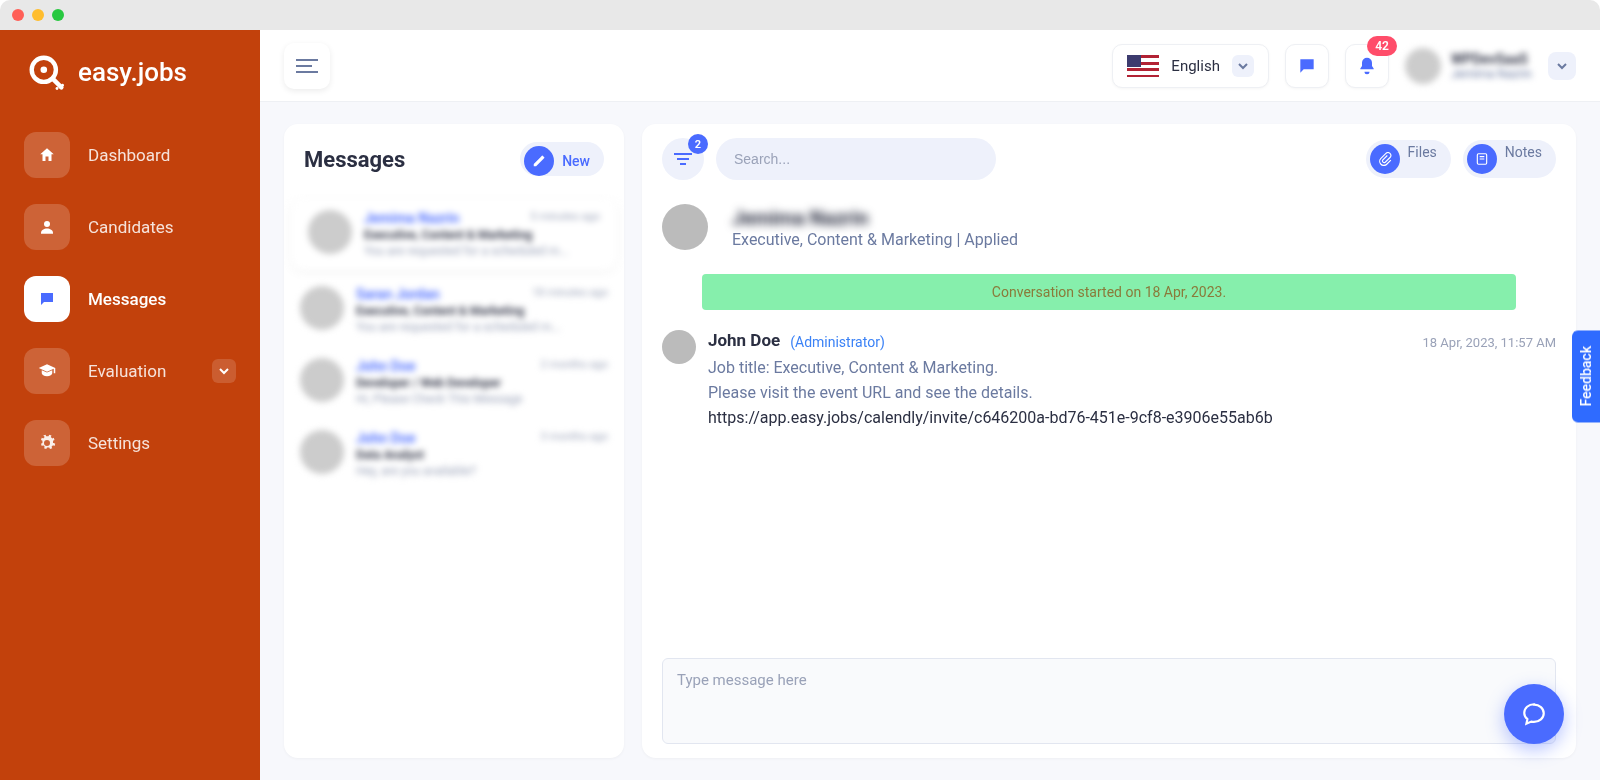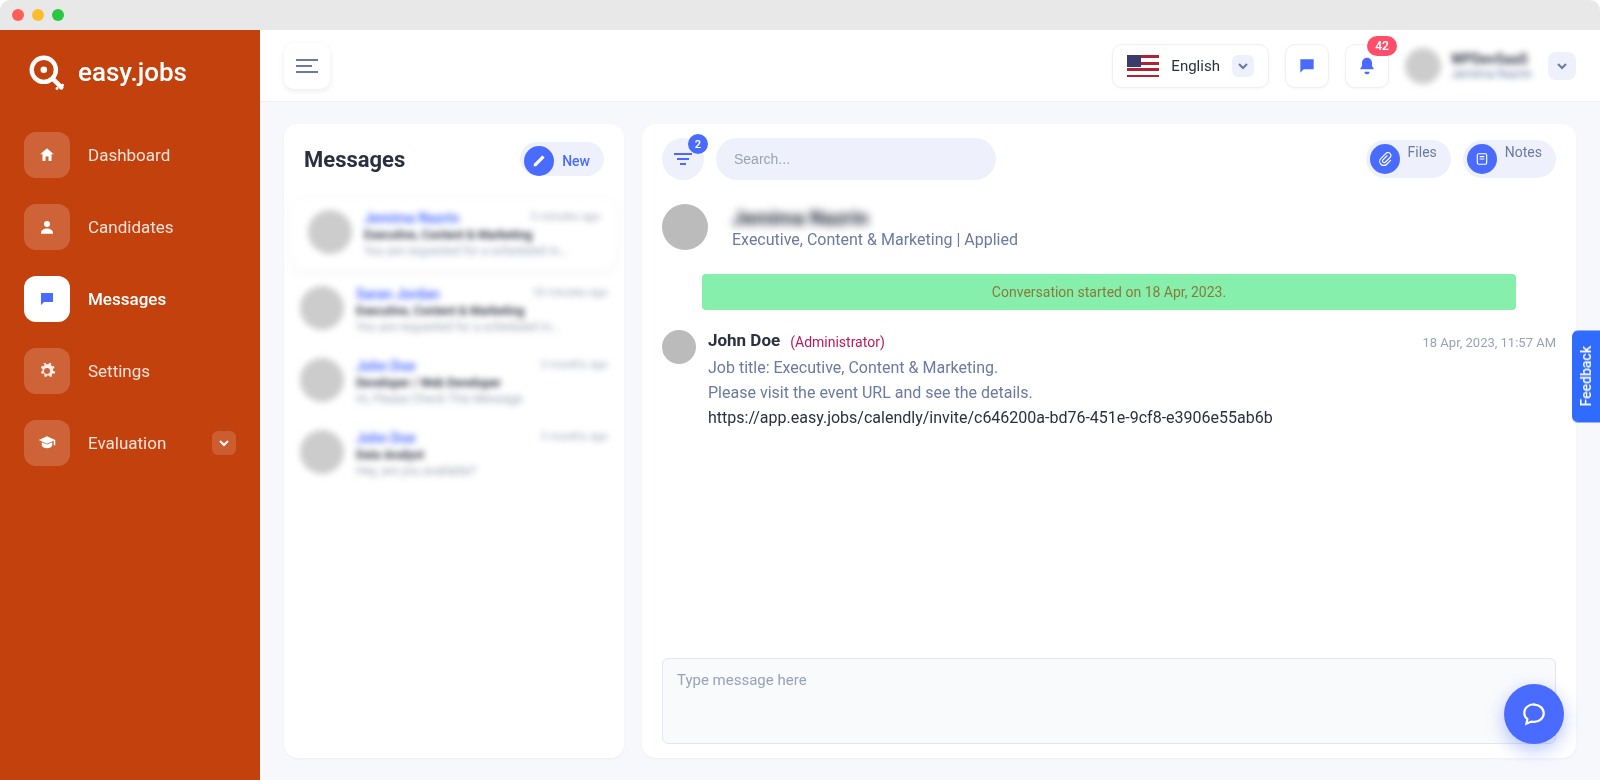--- a/index.html
+++ b/index.html
@@ -84,21 +84,21 @@
 .conv-title { font-size: 20px; font-weight: 700; color: #2b2f42; filter: blur(4px); }
 .conv-sub { font-size: 16px; color: #6b7aa0; }
 
 .conv-banner { margin: 8px 60px 14px; background: #86efac; color: #8a7a3a; text-align: center; padding: 10px; border-radius: 4px; font-size: 14px; }
 
 .message-block { display: flex; gap: 12px; padding: 6px 20px; }
 .msg-avatar { width: 34px; height: 34px; border-radius: 50%; background: #bbb; flex-shrink: 0; }
 .msg-body { flex: 1; }
 .msg-head { display: flex; align-items: flex-end; gap: 10px; }
 .msg-author { font-size: 17px; font-weight: 700; color: #2b2f42; }
-.msg-role { font-size: 14px; color: #be185d; }
+.msg-role { font-size: 14px; color: #3b82f6; }
 .msg-ts { margin-left: auto; font-size: 13px; color: #9aa2b8; }
 .msg-text { margin-top: 6px; font-size: 16px; color: #6b7aa0; line-height: 1.55; }
 .msg-link { color: #2b2f42; }
 
 .conv-spacer { flex: 1; }
 .compose { margin: 0 20px 14px; border: 1px solid #e2e6f0; border-radius: 6px; background: #f9fafc; }
 .compose textarea { width: 100%; min-height: 80px; border: none; background: transparent; resize: none; outline: none; padding: 12px 14px; font-size: 15px; font-family: inherit; color: #2b2f42; }
 .compose textarea::placeholder { color: #9aa2b8; }
 
 
@@ -153,38 +153,38 @@
           <div class="nav-icon-box">
               <svg width="18" height="18" viewBox="0 0 24 24" fill="#4a6bff">
                 <path d="M4 4h16v12H8l-4 4z"></path>
               </svg>
             </div>
           <span>Messages</span>
         </div>
         <div class="nav-item">
           <div class="nav-icon-box">
               <svg width="18" height="18" viewBox="0 0 24 24" fill="#fff">
-                <path d="M12 8a4 4 0 100 8 4 4 0 000-8zm9 4l2 1-1 3-2-1a8 8 0 01-2 2l1 2-3 1-1-2a8 8 0 01-3 0l-1 2-3-1 1-2a8 8 0 01-2-2l-2 1-1-3 2-1a8 8 0 010-3l-2-1 1-3 2 1a8 8 0 012-2L7 2l3-1 1 2a8 8 0 013 0l1-2 3 1-1 2a8 8 0 012 2l2-1 1 3-2 1a8 8 0 010 3z" opacity=".9"></path>
-              </svg>
-            </div>
-          <span>Settings</span>
-        </div>
-        <div class="nav-item">
-          <div class="nav-icon-box">
-              <svg width="18" height="18" viewBox="0 0 24 24" fill="#fff">
                 <path d="M12 3L1 8l11 5 9-4.1V15h2V8z"></path>
                 <path d="M5 11v4c0 2 3 4 7 4s7-2 7-4v-4l-7 3z"></path>
               </svg>
             </div>
           <span>Evaluation</span>
           <span class="nav-chevron">
               <svg width="10" height="10" viewBox="0 0 10 10" fill="none">
                 <path d="M1 3l4 4 4-4" stroke="#fff" stroke-width="2"></path>
               </svg>
             </span>
+        </div>
+        <div class="nav-item">
+          <div class="nav-icon-box">
+              <svg width="18" height="18" viewBox="0 0 24 24" fill="#fff">
+                <path d="M12 8a4 4 0 100 8 4 4 0 000-8zm9 4l2 1-1 3-2-1a8 8 0 01-2 2l1 2-3 1-1-2a8 8 0 01-3 0l-1 2-3-1 1-2a8 8 0 01-2-2l-2 1-1-3 2-1a8 8 0 010-3l-2-1 1-3 2 1a8 8 0 012-2L7 2l3-1 1 2a8 8 0 013 0l1-2 3 1-1 2a8 8 0 012 2l2-1 1 3-2 1a8 8 0 010 3z" opacity=".9"></path>
+              </svg>
+            </div>
+          <span>Settings</span>
         </div>
       </nav>
     </aside>
 
     <div class="main">
       <div class="topbar">
         <div class="hamburger">
           <svg width="22" height="16" viewBox="0 0 22 16">
               <line x1="0" y1="2" x2="22" y2="2" stroke="#6b7aa0" stroke-width="2"></line>
               <line x1="0" y1="8" x2="16" y2="8" stroke="#6b7aa0" stroke-width="2"></line>

